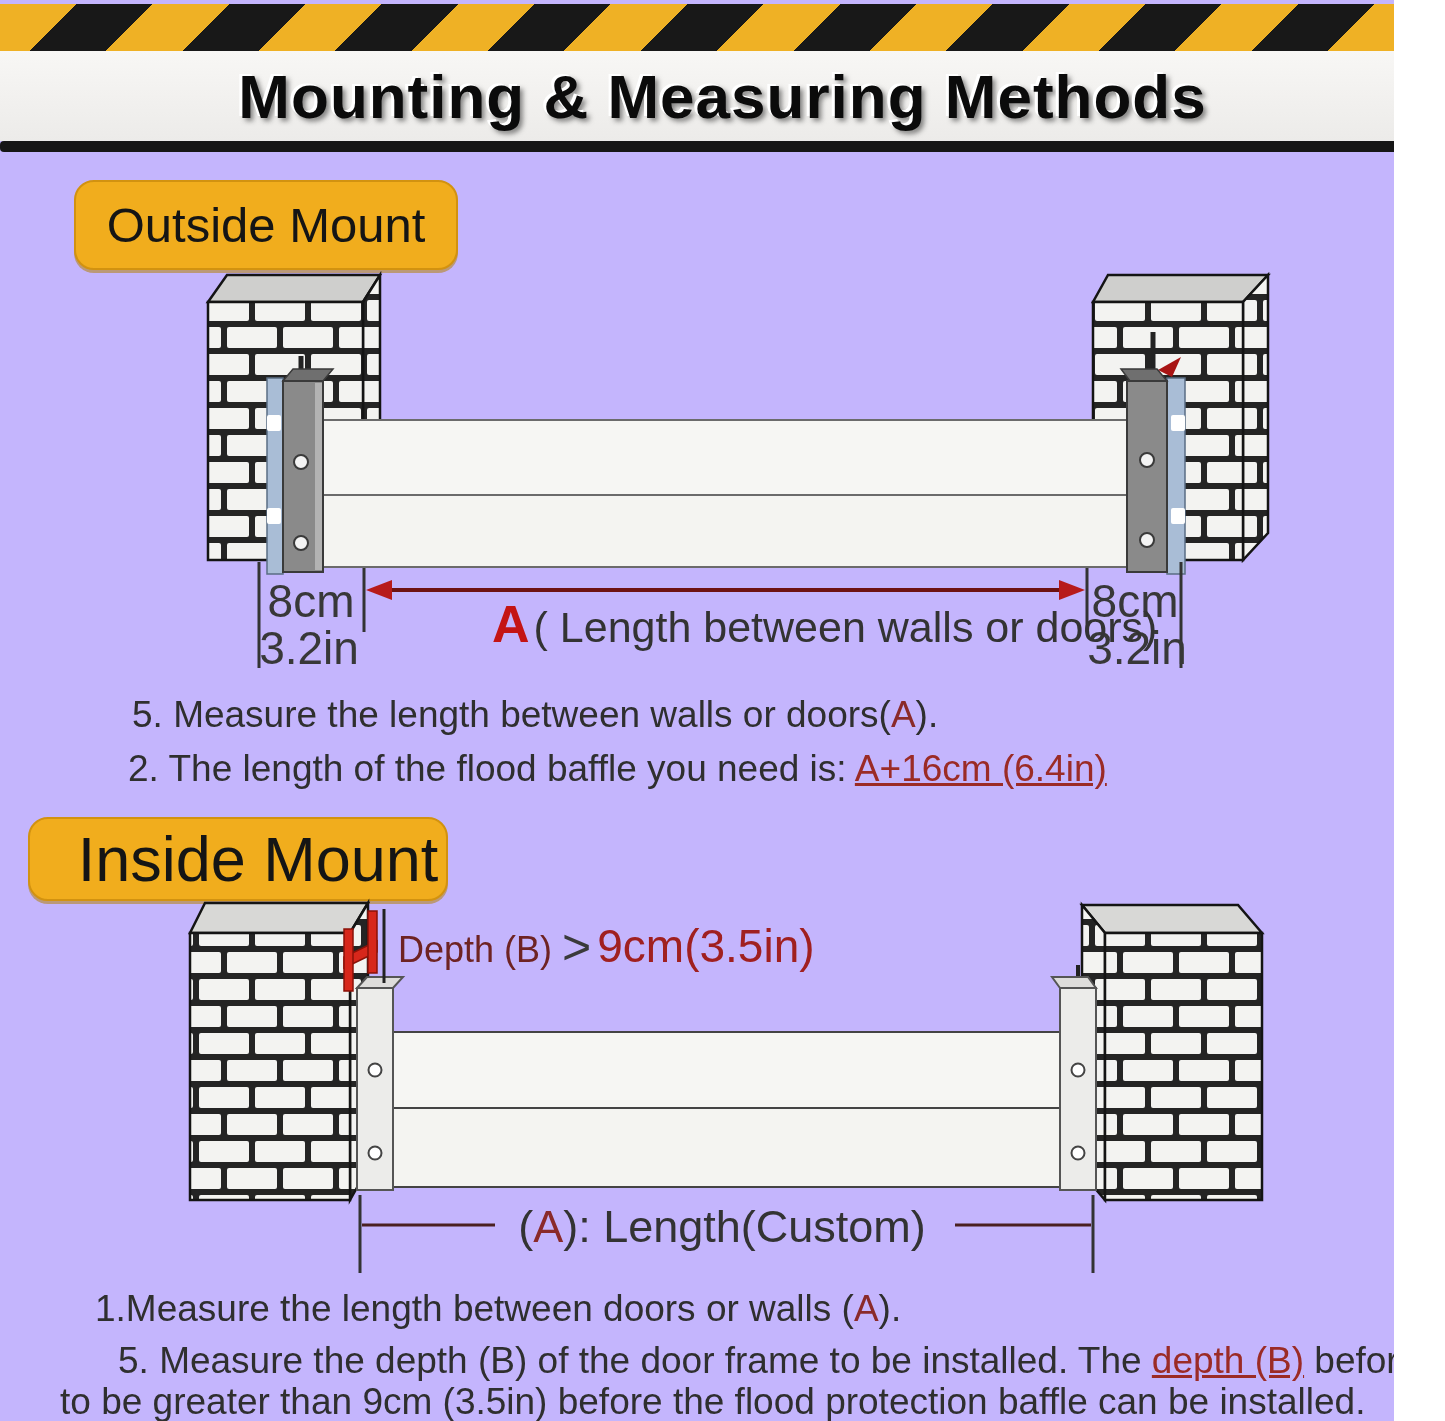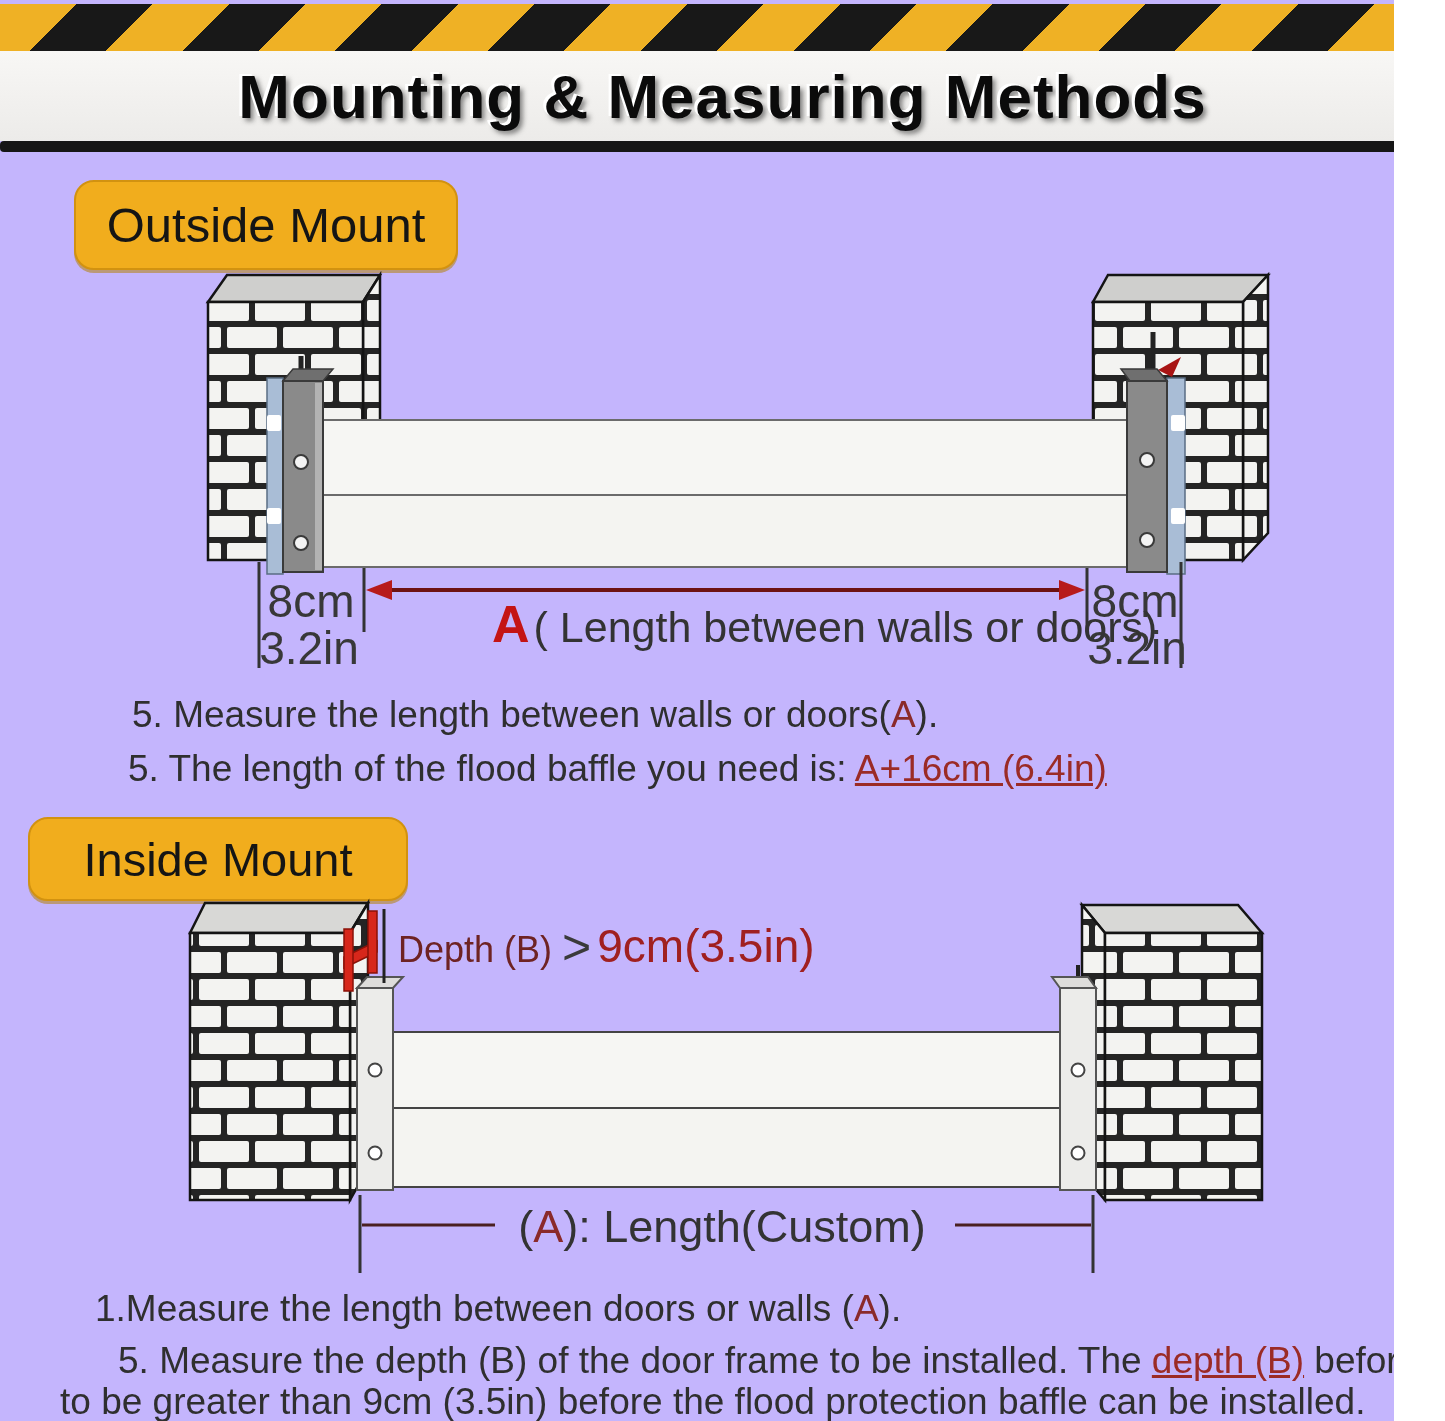--- a/index.html
+++ b/index.html
@@ -27,21 +27,21 @@
     background:#161616; border-radius:4px;
   }
   
   .badge {
     position:absolute; background:#f1ad1d; border:2px solid #d29210;
     box-shadow:0 3px 0 rgba(180,130,10,.55);
     border-radius:20px; display:flex; align-items:center; justify-content:center;
     color:#151515; white-space:nowrap;
   }
   .badge-outside { left:30px; top:180px; width:380px; height:86px; font-size:49px;margin-left:44px; }
-  .badge-inside  { left:28px; top:817px; width:376px; height:80px; font-size:47px; }
+  .badge-inside  { left:28px; top:817px; width:376px; height:80px; font-size:63px;padding-left:40px; }
   
   .diagram { position:absolute; left:0; }
   .diagram-outside { top:270px; }
   .diagram-inside  { top:895px; }
   
   .step { position:absolute; font-size:37px; color:#2f2f2f; white-space:nowrap; }
   .red-strong { color:#9b2b26;text-decoration:underline; }
   .red-a { color:#8a2a2a; }
   .o-step1 { left:132px; top:694px; }
   .o-step2 { left:128px; top:748px; }
@@ -138,21 +138,21 @@
       <polygon points="366,320 392,310 392,330" fill="#b71a1a"></polygon>
       <polygon points="1085,320 1059,310 1059,330" fill="#b71a1a"></polygon>
     </g>
     <text x="492" y="372" font-size="43" fill="#333333"><tspan font-size="52" font-weight="bold" fill="#c41414">A</tspan><tspan dx="4">( Length between walls or doors)</tspan></text>
   </svg>
 
   <div class="step o-step1">
     <span>5. Measure the length between walls or doors(</span><span class="red-a">A</span><span>).</span>
   </div>
   <div class="step o-step2">
-    <span>5. The length of the flood baffle you need is: </span><span class="red-strong">A+16cm (6.4in)</span>
+    <span>2. The length of the flood baffle you need is: </span><span class="red-strong">A+16cm (6.4in)</span>
   </div>
 
   <div class="badge badge-inside">
     <span>Inside Mount</span>
   </div>
 
   <svg class="diagram diagram-inside" width="1445" height="395" viewBox="0 0 1445 395">
     <defs>
       <pattern id="brickB" width="112" height="54" patternUnits="userSpaceOnUse">
         <rect width="112" height="54" fill="#242424"></rect>

